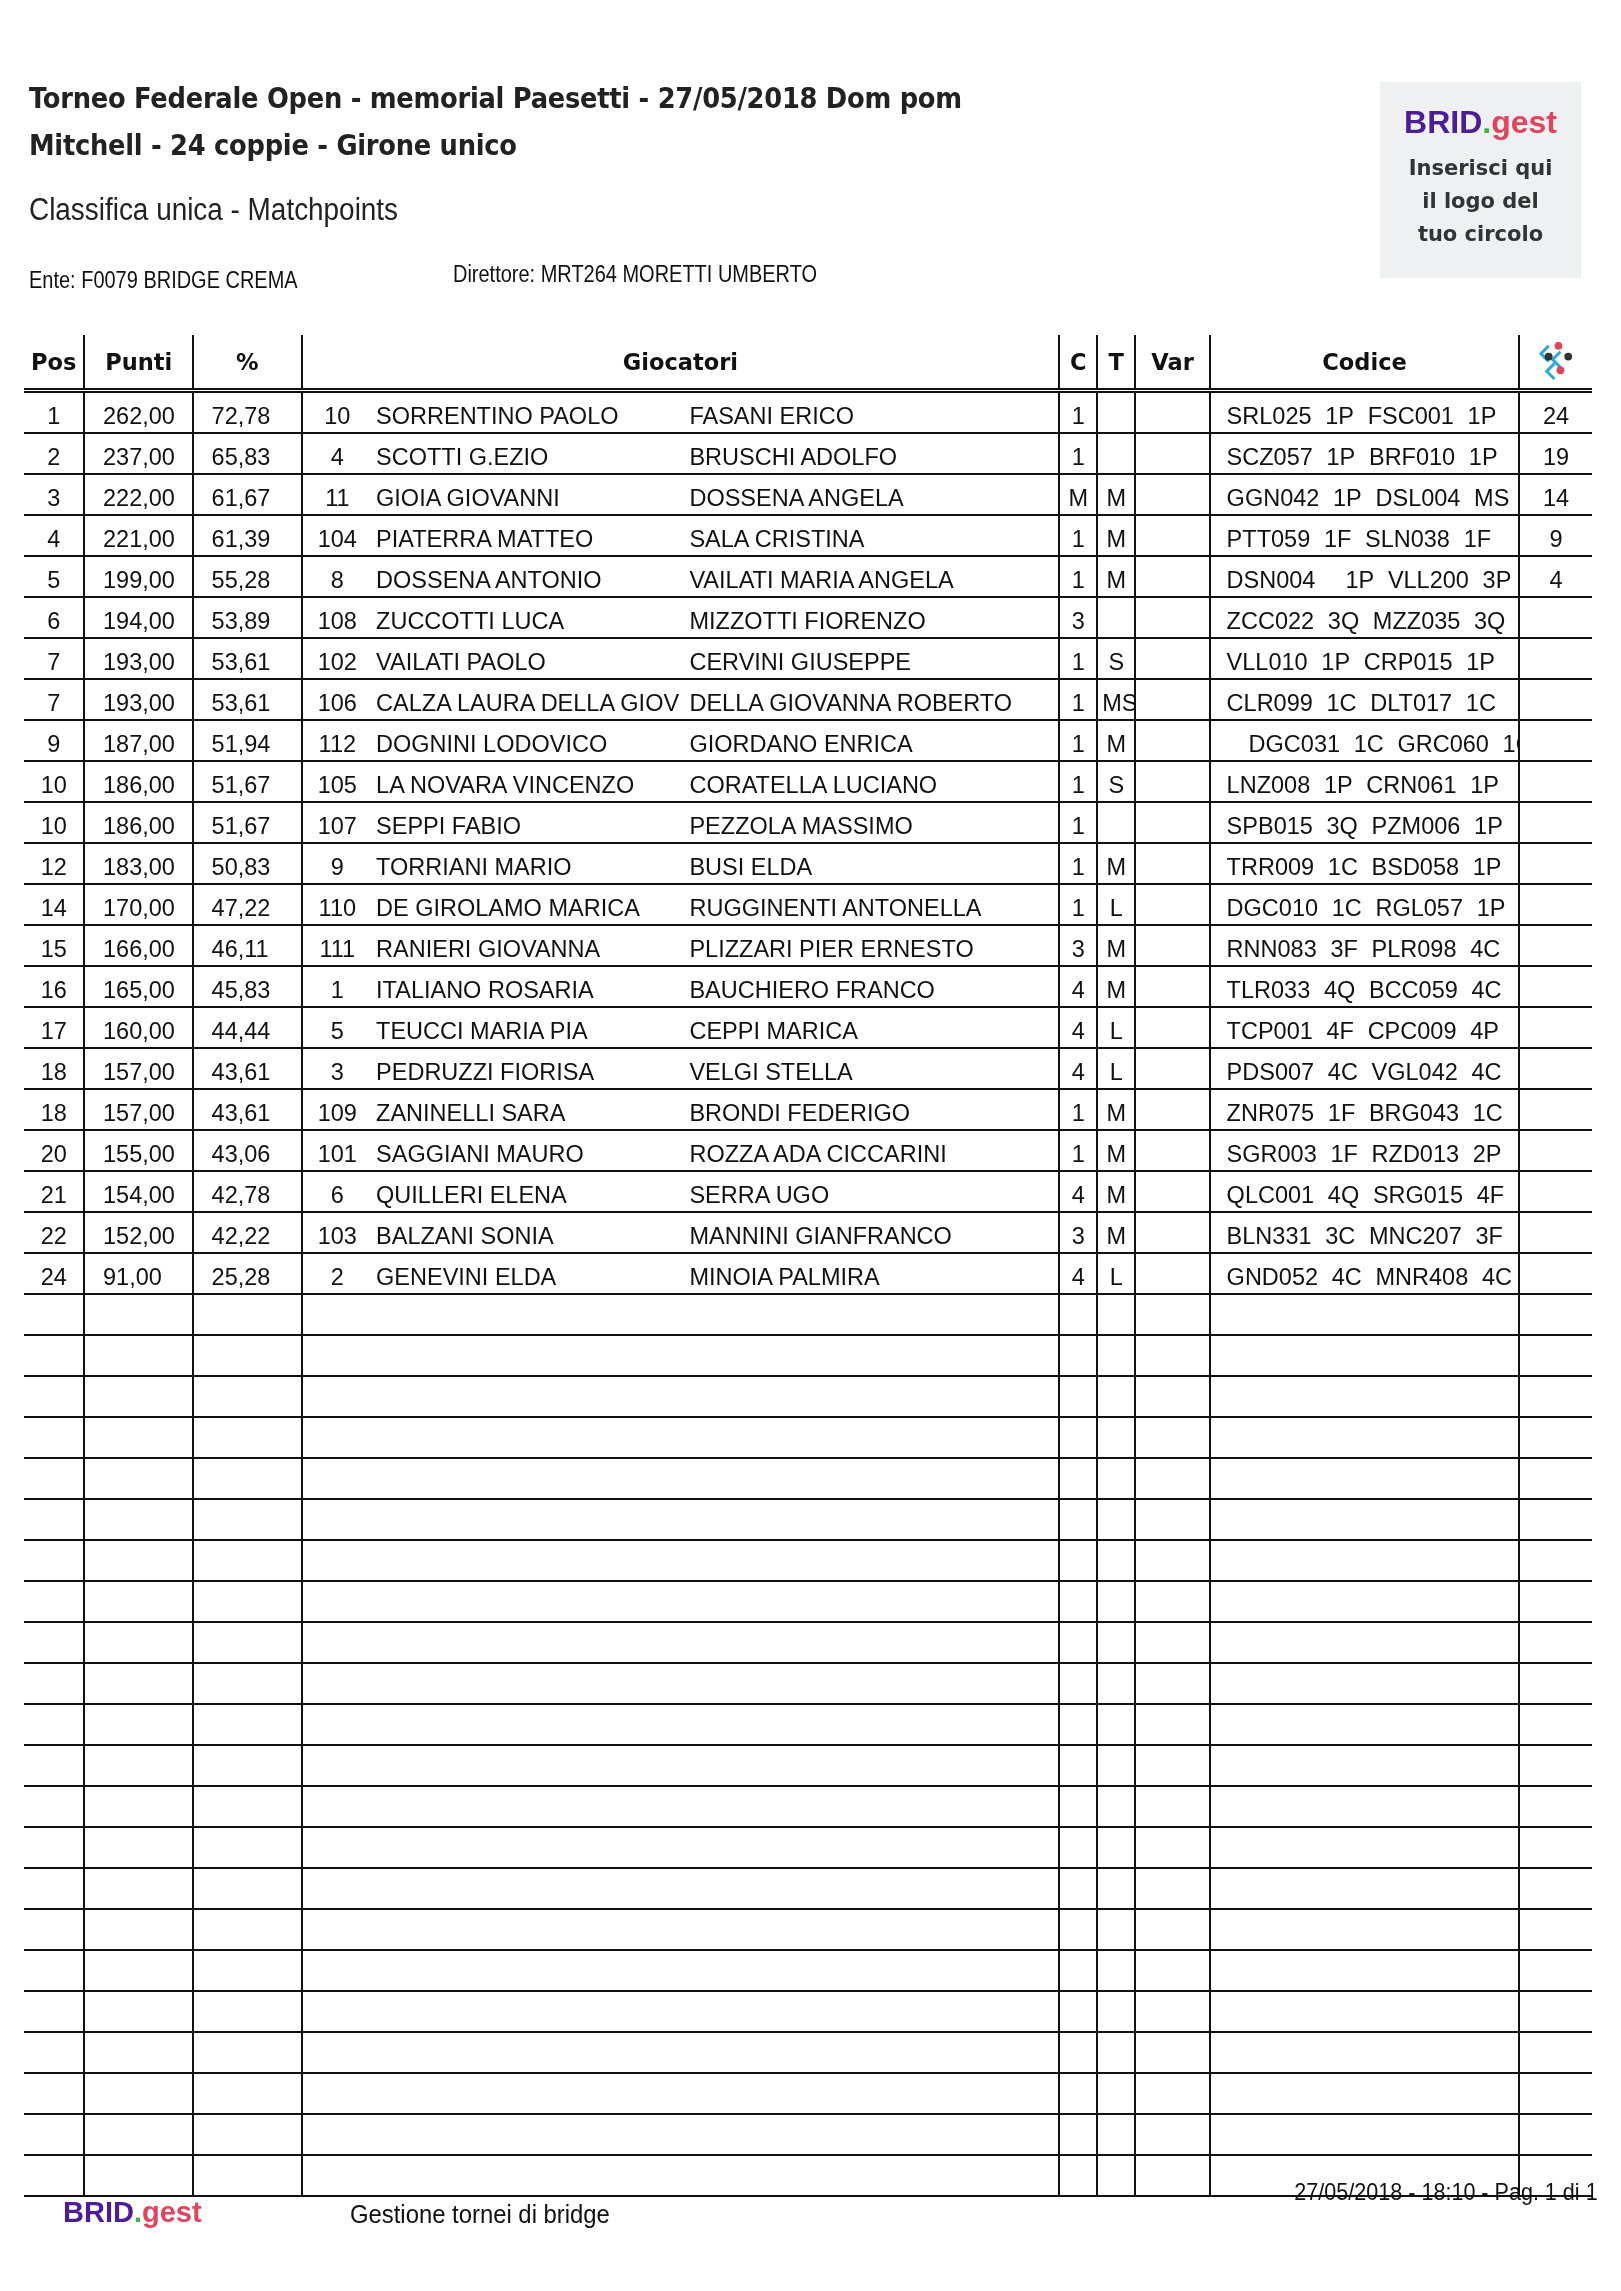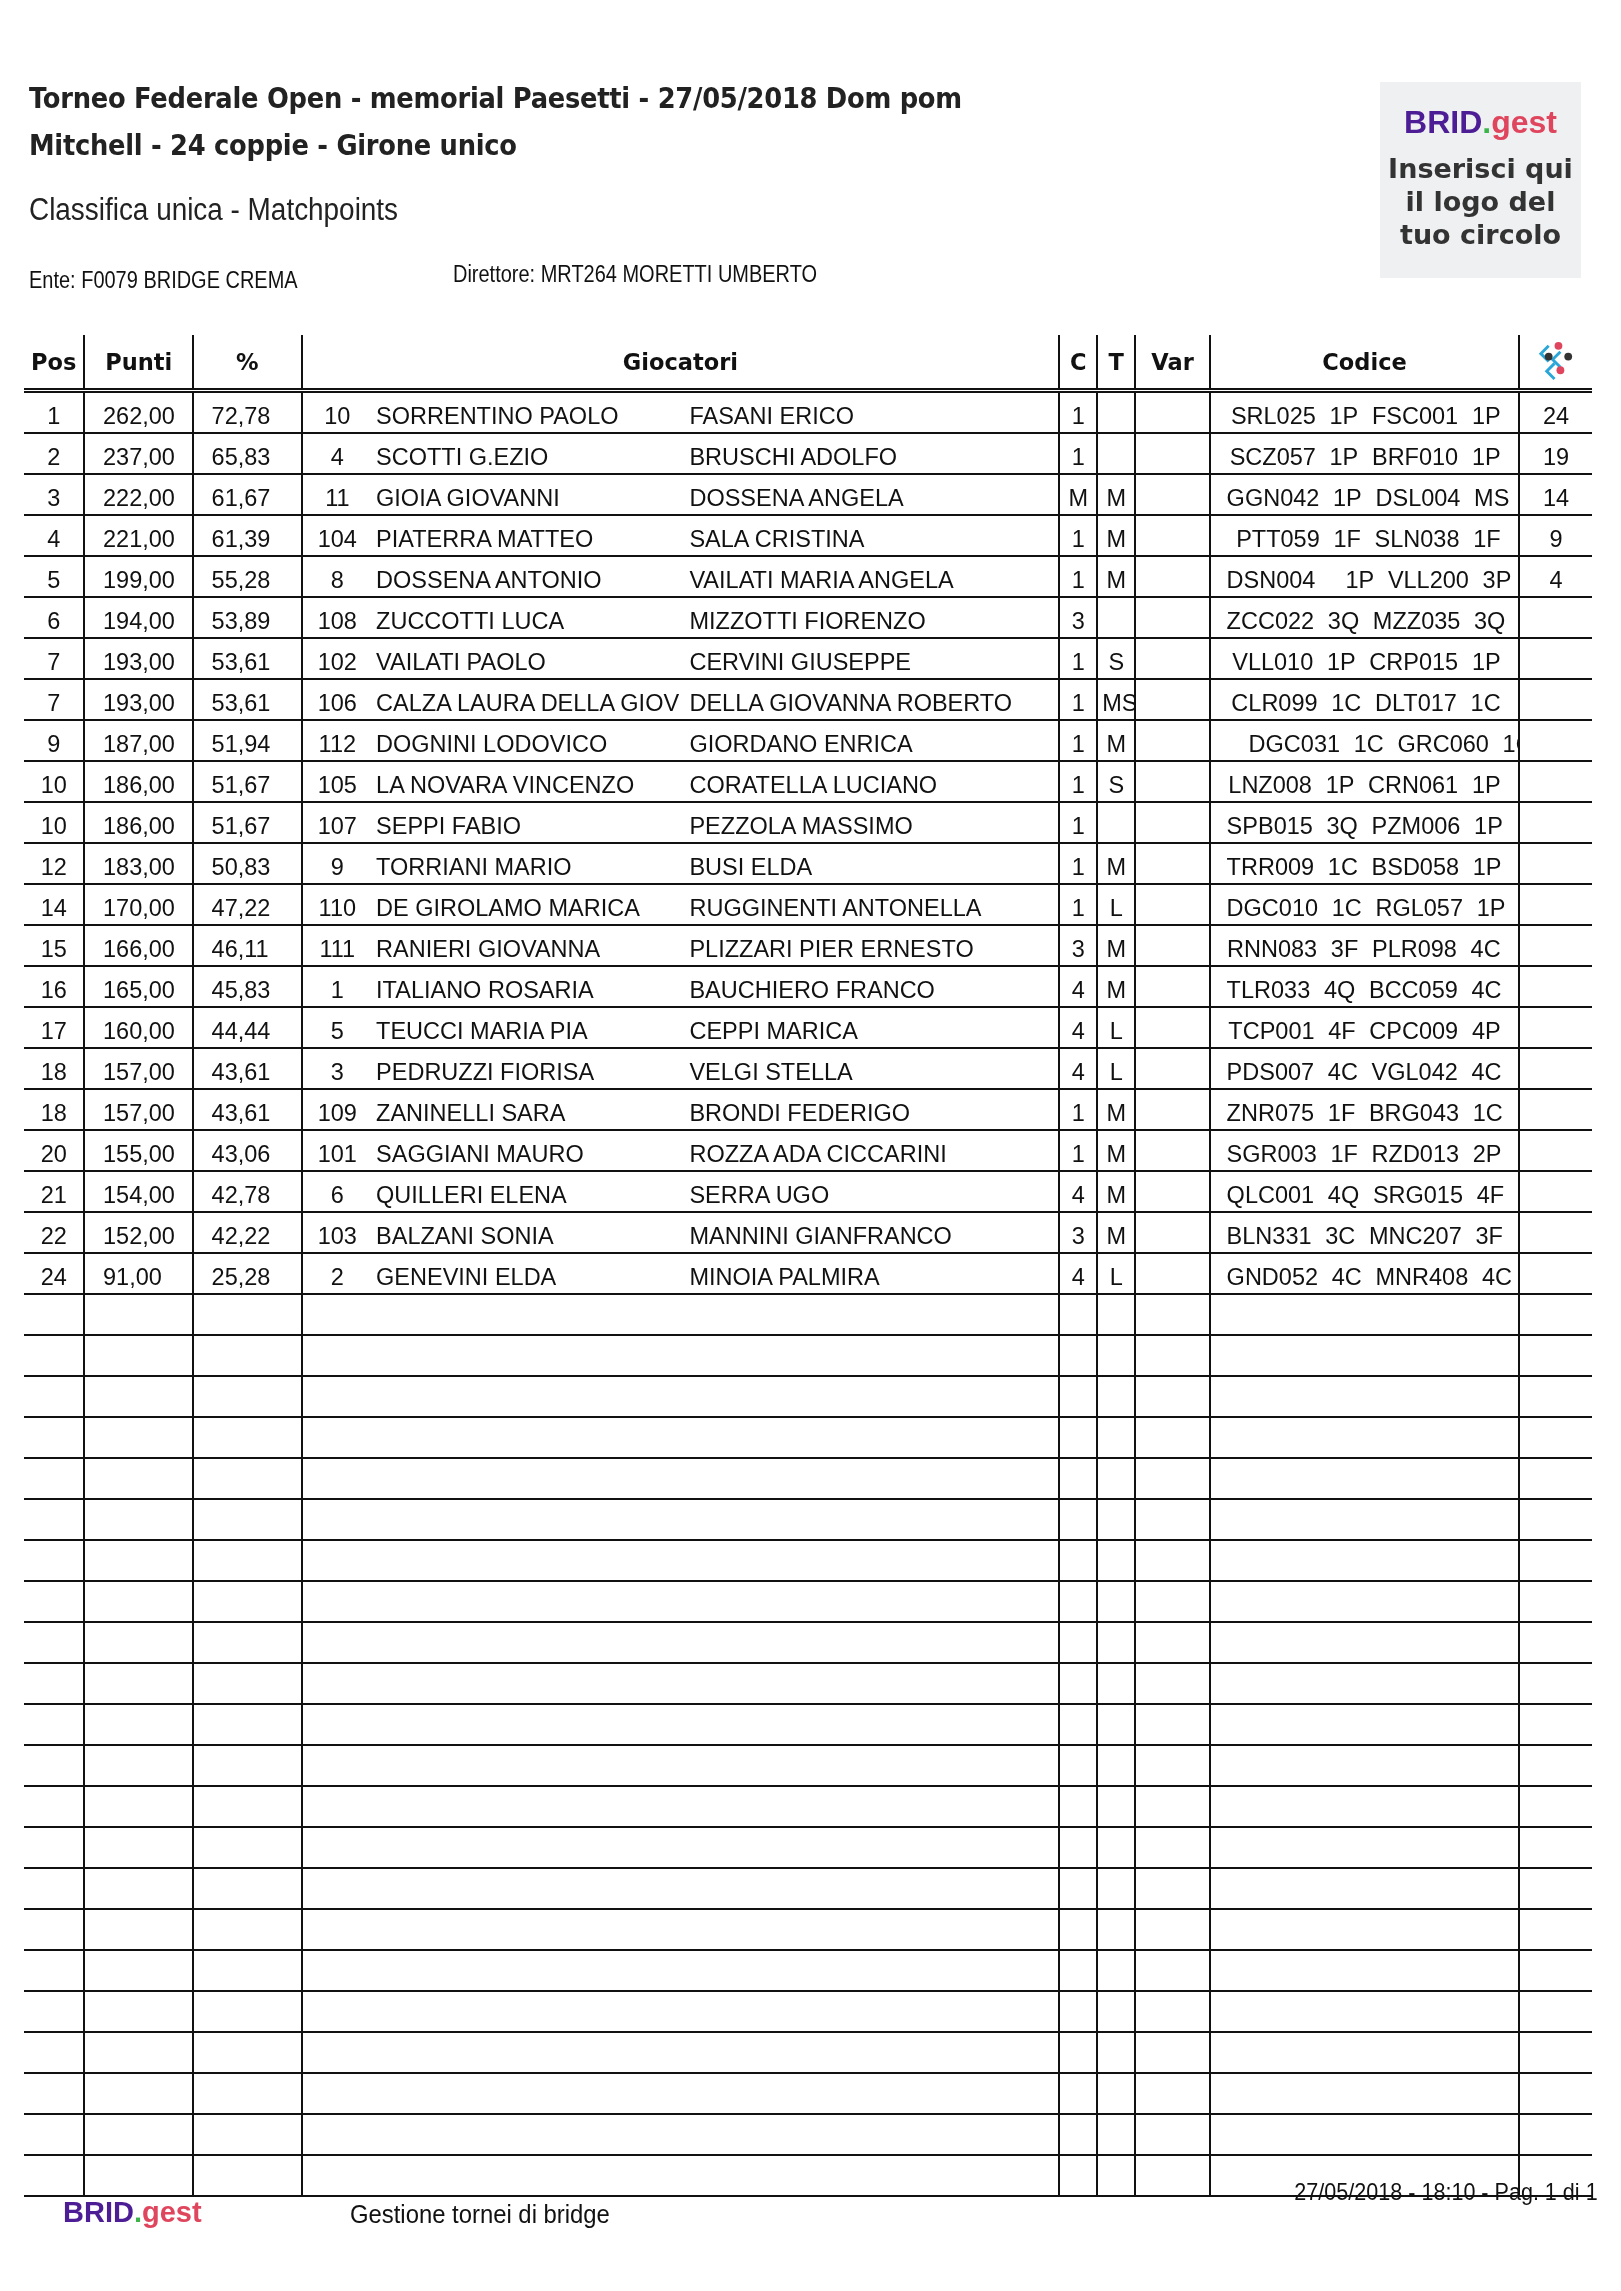--- a/index.html
+++ b/index.html
@@ -7,31 +7,31 @@
   .title { position:absolute; left:29px; font-family:"DejaVu Sans", sans-serif; font-weight:bold; font-size:28px; color:#222; letter-spacing:-0.3px; transform:scaleX(0.92); transform-origin:left; }
   #t1 { top:82px; }
   #t2 { top:129px; }
   #subtitle { position:absolute; left:29px; top:192px; font-size:31px; color:#222; transform:scaleX(0.9); transform-origin:left; }
   .meta { position:absolute; top:267px; font-size:23.5px; transform:scaleX(0.85); transform-origin:left; }
   #ente { left:29px; }
   #direttore { left:453px; top:261px; }
   #logo-box { position:absolute; left:1380px; top:82px; width:201px; height:196px; background:#eef0f2; text-align:center; }
   #logo-brand { margin-top:21.6px; font-size:32px; font-weight:bold; }
   .brid { color:#4c1d95;margin-top:32px; } .dot { color:#3bb44a; } .gest { color:#e0455e; }
-  #logo-text { margin-top:11.8px; font-family:"DejaVu Sans", sans-serif; font-weight:bold; font-size:27px; line-height:33px; color:#333; }
+  #logo-text { margin-top:11.8px; font-family:"DejaVu Sans", sans-serif; font-weight:bold; font-size:21px; line-height:33px; color:#333; }
 
   table { position:absolute; left:24px; top:335px; width:1568px; border-collapse:collapse; table-layout:fixed; }
   th { font-family:"DejaVu Sans", sans-serif; font-weight:bold; font-size:22.5px; height:51px; text-align:center; vertical-align:middle; border-left:2px solid #111; border-bottom:5.9px double #111; }
   th:first-child { border-left:none; }
   td { height:37px; font-size:23.5px; border-top:2.9px solid #111; border-left:2px solid #111; text-align:center; vertical-align:bottom; padding:0 3.9px 2px 3.9px; white-space:nowrap; overflow:hidden; }
   td.nm { border-left:none; text-align:left; }
   td.first { border-left:none; }
   td.num { text-align:left; padding-left:17.6px; }
   td.tbl-n { text-align:center; }
-  td.cod { text-align:right; padding-left:15.7px; word-spacing:11.8px; }
+  td.cod { text-align:left; padding-left:15.7px; word-spacing:11.8px; }
   tr.empty td { height:37px; }
   #blank-bottom td { border-bottom:2.9px solid #111; }
 
   #footer-brand { position:absolute; left:63px; top:2196px; font-size:29px; font-weight:bold; }
   #footer-text { position:absolute; left:350px; top:2199px; font-size:26.5px; transform:scaleX(0.9); transform-origin:left; }
   #footer-date { position:absolute; right:23.5px; top:2178px; font-size:24.5px; transform:scaleX(0.88); transform-origin:right; }
   .suits { display:inline-block; width:43px; height:43px; }
 </style>
 </head>
 <body>

